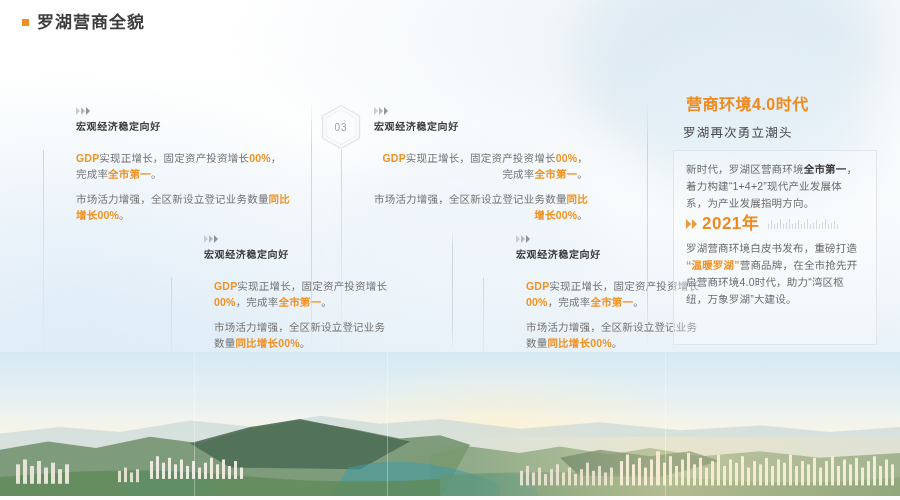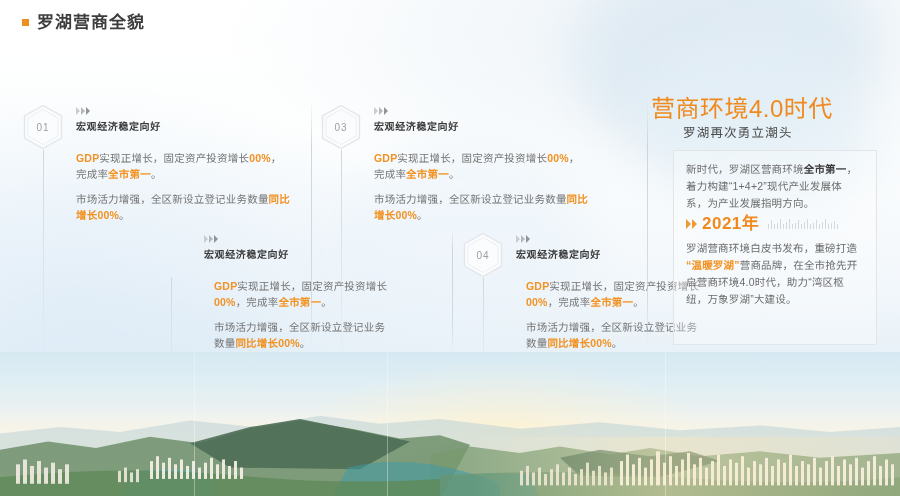--- a/index.html
+++ b/index.html
@@ -58,21 +58,21 @@
 
   .c-head{position:absolute;font-size:10px;font-weight:700;color:#3a3a3a;letter-spacing:.6px;white-space:nowrap;}
   .c-body{position:absolute;font-size:10.5px;line-height:16px;color:#737373;letter-spacing:.2px;}
   .c-body p{margin:0 0 9px 0;}
   .c-body p:last-child{margin-bottom:0;}
   .o{color:#f29222;font-weight:700;}
 
   .vline{position:absolute;width:1px;background:linear-gradient(180deg,rgba(200,210,219,0) 0%,rgba(198,208,218,.85) 18%,rgba(198,208,218,.7) 80%,rgba(198,208,218,0) 100%);}
 
   
-  .rp-title{position:absolute;left:651px;top:97px;font-size:24px;font-weight:400;color:#f08a1e;letter-spacing:.5px;line-height:1;}
+  .rp-title{position:absolute;left:686px;top:97px;font-size:16px;font-weight:700;color:#f08a1e;letter-spacing:.5px;line-height:1;}
   .rp-sub{position:absolute;left:683px;top:127px;font-size:12.5px;color:#4a4a4a;letter-spacing:1.2px;line-height:1;}
   .rp-box{position:absolute;left:673px;top:150px;width:204px;height:195px;
           border:1px solid #e2e5e8;background:rgba(255,255,255,.30);box-sizing:border-box;}
   .rp-p{position:absolute;font-size:10.5px;line-height:17px;color:#6b6b6b;letter-spacing:.2px;width:174px;}
   .rp-p b{color:#3b3b3b;font-weight:700;}
   .rp-year{position:absolute;left:686px;top:215px;display:flex;align-items:center;gap:5px;}
   .rp-year .arrows{display:flex;gap:1px;}
   .rp-year .arrows i{display:block;width:0;height:0;border-top:5px solid transparent;
                      border-bottom:5px solid transparent;border-left:5px solid #f09a34;}
   .rp-year .yr{font-size:17px;font-weight:700;color:#f08a1e;letter-spacing:.5px;line-height:1;}
@@ -103,27 +103,20 @@
   <div class="header">
     <div class="title-row">
       <span class="title-bullet"></span>
       <span class="page-title">罗湖营商全貌</span>
     </div>
 
   </div>
 
 
   <div class="card" style="left:22px;top:104px;width:268px;height:150px;">
-    <div class="hex">
-      <svg width="42" height="46" viewBox="0 0 42 46" aria-hidden="true">
-        <polygon points="21,1.5 39.5,12 39.5,34 21,44.5 2.5,34 2.5,12" fill="#fbfcfd" stroke="#e2e6ea" stroke-width="1.4"></polygon>
-        <polygon points="21,5.5 36,14 36,32 21,40.5 6,32 6,14" fill="none" stroke="#eceff2" stroke-width="1"></polygon>
-      </svg>
-      <span class="num">01</span>
-    </div>
     <div class="stem" style="left:21px;top:46px;height:228px;"></div>
 
     <div class="chev" style="left:54px;top:3px;">
       <i class="c1"></i>
         <i class="c2"></i>
         <i class="c3"></i>
     </div>
     <div class="c-head" style="left:54px;top:14px;">宏观经济稳定向好</div>
     <div class="c-body" style="left:54px;top:46px;width:214px;">
       <p><span class="o">GDP</span><span>实现正增长，固定资产投资增长</span><span class="o">00%</span><span>，完成率</span><span class="o">全市第一</span><span>。</span></p>
@@ -139,21 +132,21 @@
         <i class="c2"></i>
         <i class="c3"></i>
     </div>
     <div class="c-head" style="left:54px;top:14px;">宏观经济稳定向好</div>
     <div class="c-body" style="left:64px;top:46px;width:178px;">
       <p><span class="o">GDP</span><span>实现正增长，固定资产投资增长</span><span class="o">00%</span><span>，完成率</span><span class="o">全市第一</span><span>。</span></p>
       <p><span>市场活力增强，全区新设立登记业务数量</span><span class="o">同比增长00%</span><span>。</span></p>
     </div>
   </div>
 
-  <div class="card" style="left:320px;top:104px;width:268px;height:150px;">
+  <div class="card" style="left:320px;top:104px;width:268px;height:150px;text-align:right;">
     <div class="hex">
       <svg width="42" height="46" viewBox="0 0 42 46" aria-hidden="true">
         <polygon points="21,1.5 39.5,12 39.5,34 21,44.5 2.5,34 2.5,12" fill="#fbfcfd" stroke="#e2e6ea" stroke-width="1.4"></polygon>
         <polygon points="21,5.5 36,14 36,32 21,40.5 6,32 6,14" fill="none" stroke="#eceff2" stroke-width="1"></polygon>
       </svg>
       <span class="num">03</span>
     </div>
     <div class="stem" style="left:21px;top:46px;height:228px;"></div>
 
     <div class="chev" style="left:54px;top:3px;">
@@ -162,27 +155,20 @@
         <i class="c3"></i>
     </div>
     <div class="c-head" style="left:54px;top:14px;">宏观经济稳定向好</div>
     <div class="c-body" style="left:54px;top:46px;width:214px;">
       <p><span class="o">GDP</span><span>实现正增长，固定资产投资增长</span><span class="o">00%</span><span>，完成率</span><span class="o">全市第一</span><span>。</span></p>
       <p><span>市场活力增强，全区新设立登记业务数量</span><span class="o">同比增长00%</span><span>。</span></p>
     </div>
   </div>
 
   <div class="card" style="left:462px;top:232px;width:262px;height:120px;">
-    <div class="hex">
-      <svg width="42" height="46" viewBox="0 0 42 46" aria-hidden="true">
-        <polygon points="21,1.5 39.5,12 39.5,34 21,44.5 2.5,34 2.5,12" fill="#fbfcfd" stroke="#e2e6ea" stroke-width="1.4"></polygon>
-        <polygon points="21,5.5 36,14 36,32 21,40.5 6,32 6,14" fill="none" stroke="#eceff2" stroke-width="1"></polygon>
-      </svg>
-      <span class="num">04</span>
-    </div>
     <div class="stem" style="left:21px;top:46px;height:100px;"></div>
 
     <div class="chev" style="left:54px;top:3px;">
       <i class="c1"></i>
         <i class="c2"></i>
         <i class="c3"></i>
     </div>
     <div class="c-head" style="left:54px;top:14px;">宏观经济稳定向好</div>
     <div class="c-body" style="left:64px;top:46px;width:178px;">
       <p><span class="o">GDP</span><span>实现正增长，固定资产投资增长</span><span class="o">00%</span><span>，完成率</span><span class="o">全市第一</span><span>。</span></p>

